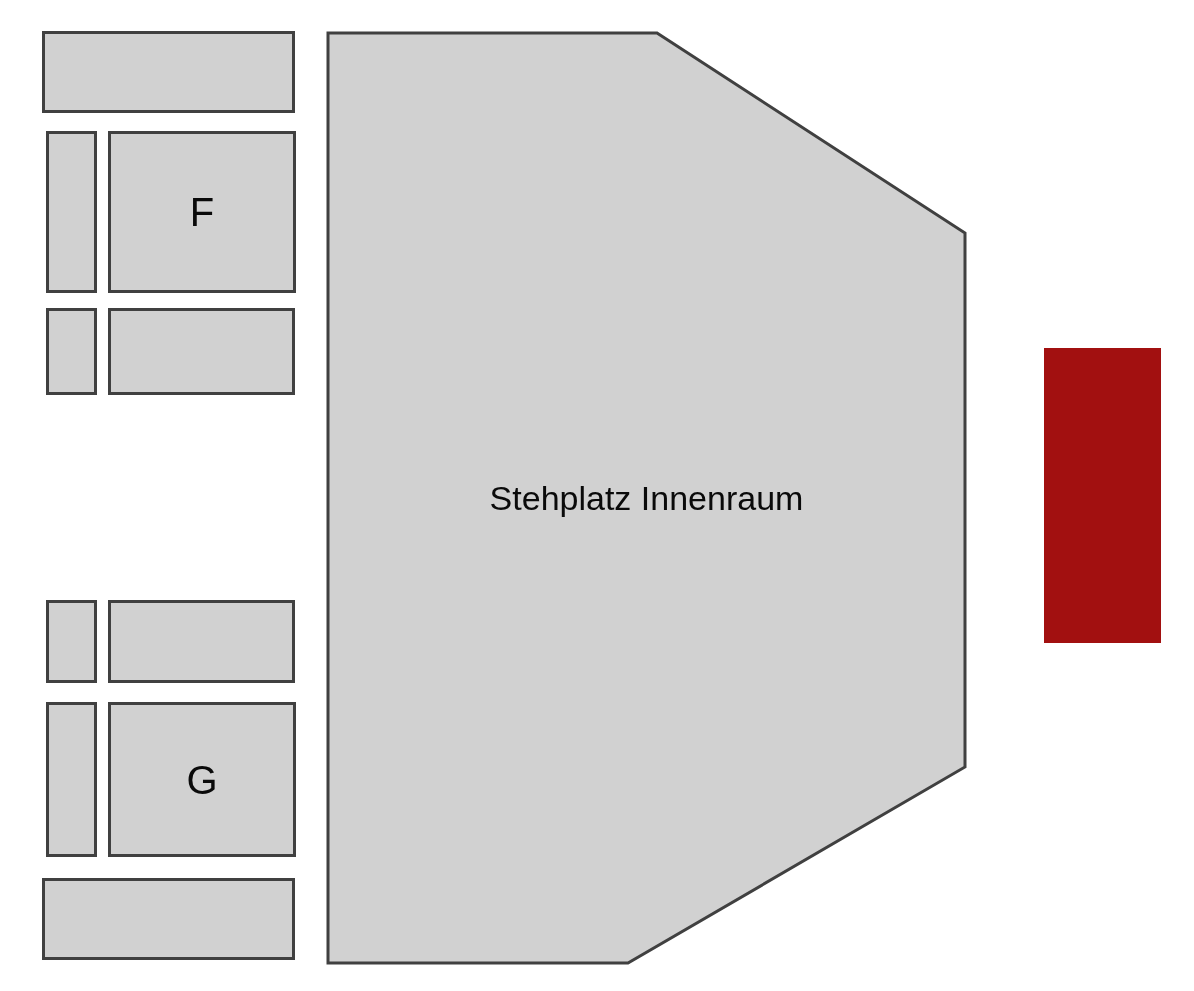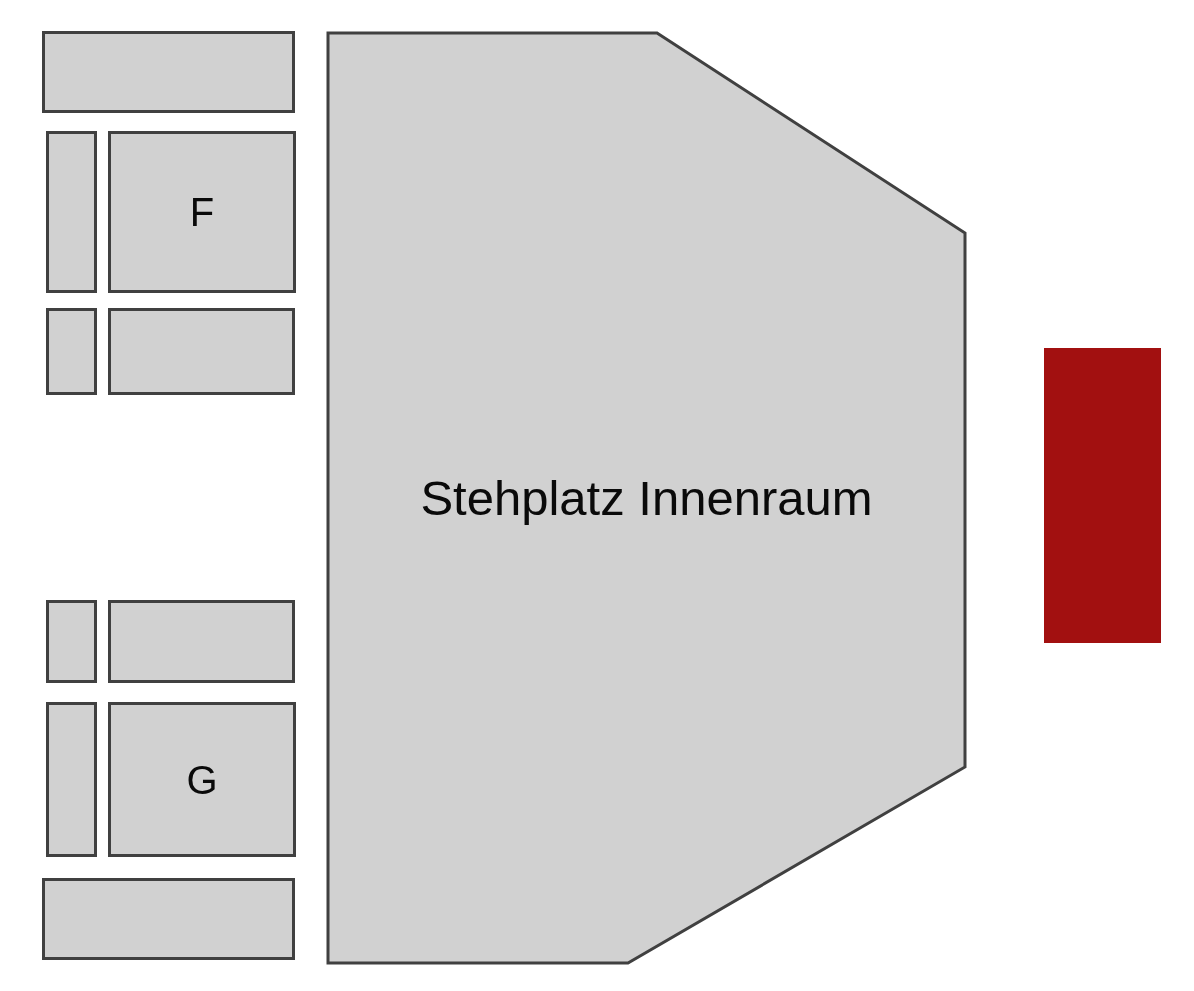--- a/index.html
+++ b/index.html
@@ -53,21 +53,21 @@
     left: 328px;
     top: 33px;
     width: 637px;
     height: 930px;
     display: flex;
     align-items: center;
     justify-content: center;
     pointer-events: none;
   }
   .area-label span {
-    font-size: 49px;
+    font-size: 34px;
     color: var(--label_color);
     line-height: 1;
     white-space: nowrap;
     user-select: none;
   }
   .stage {
     position: absolute;
     left: 1044px;
     top: 348px;
     width: 117px;

